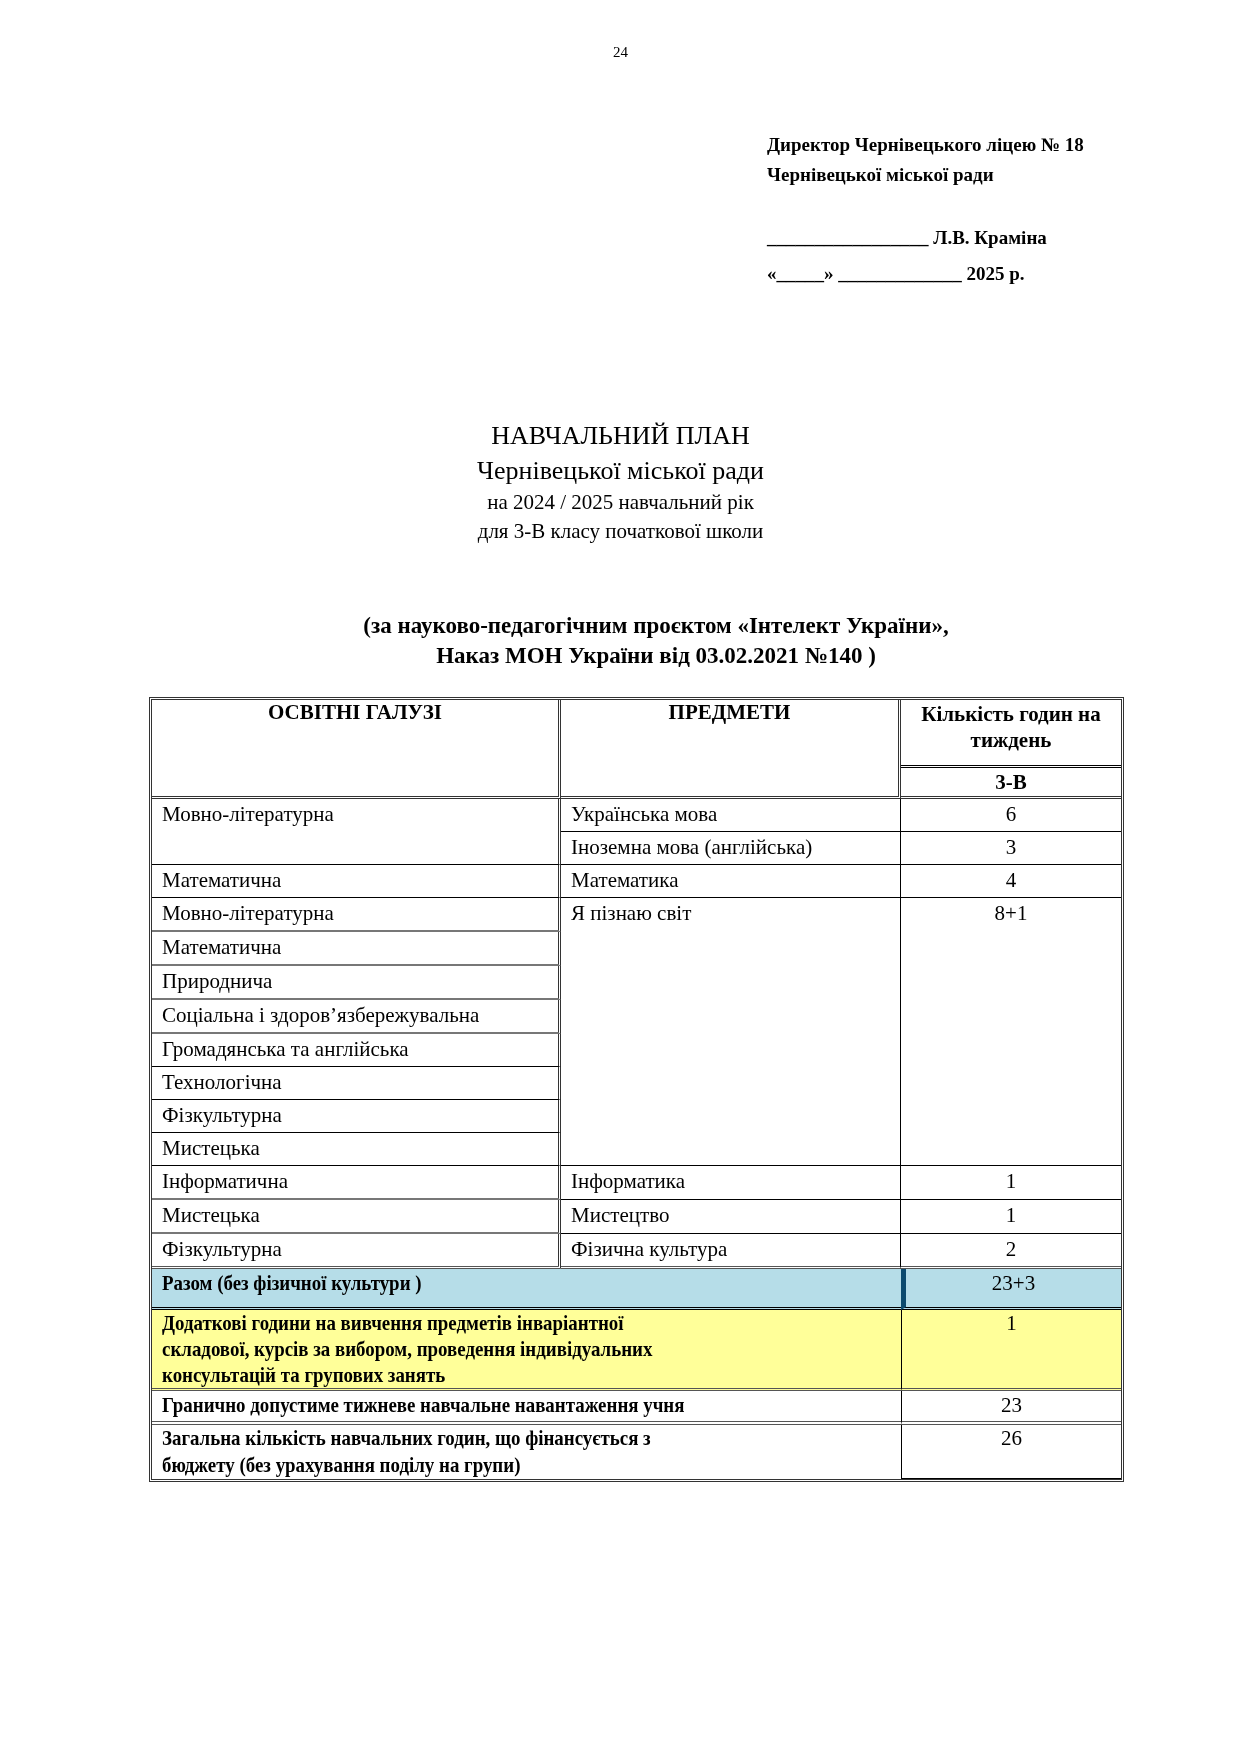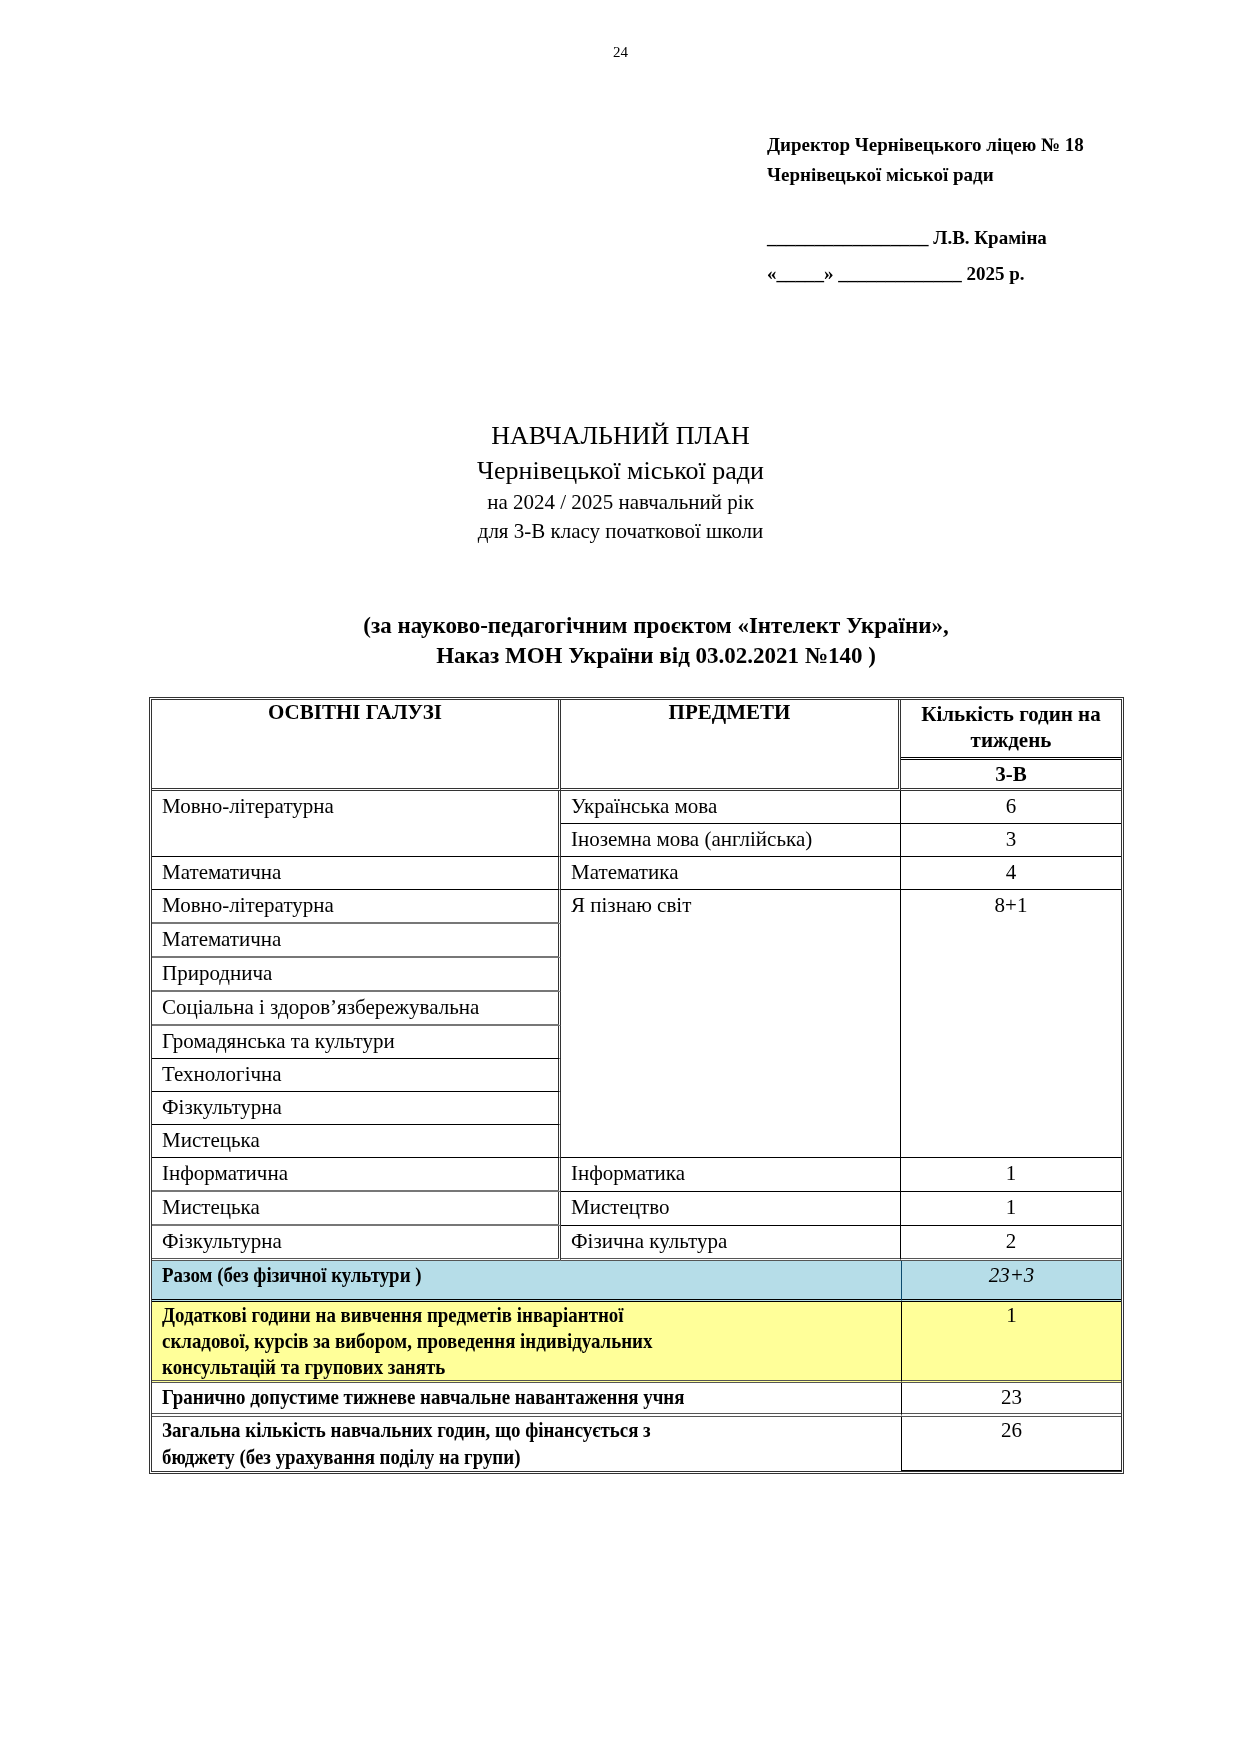--- a/index.html
+++ b/index.html
@@ -20,30 +20,30 @@
     position: absolute; left: 149px; top: 697px; width: 975px;
     border-collapse: separate; border-spacing: 0;
     border: 3px double #333;
     font-size: 21px;
     table-layout: fixed;
   }
   table.plan td, table.plan th { padding: 0 10px; vertical-align: top; }
   col.c1 { width: 409px; } col.c2 { width: 340px; } col.c3 { width: 220px; }
   .hdr th { font-weight: bold; vertical-align: middle; text-align: center; border-right: 3px double #333; border-bottom: 3px double #333; }
   .hdr th.last { border-right: none; }
-  .hdr th.hours-top { height: 53px; border-bottom: 3px double #000; line-height: 26px; vertical-align: bottom; padding-bottom: 4px; margin-top: 22px; }
+  .hdr th.hours-top { height: 53px; border-bottom: 3px double #000; line-height: 26px; vertical-align: bottom; padding-bottom: 12px; margin-top: 22px; }
   .hdr th.hours-class { height: 28px; line-height: 28px; }
   td.area { border-right: 3px double #333; border-bottom: 1px solid #000; height: 32px; line-height: 30px; }
   td.area.gray { border-bottom: 2px solid #777; }
   td.subj { border-right: 1px solid #000; border-bottom: 1px solid #000; height: 32px; line-height: 30px; }
   td.hrs { text-align: center; border-bottom: 1px solid #000; height: 32px; line-height: 30px; }
   td.dbl { border-bottom: 3px double #555; }
   td.merged { vertical-align: top; padding-top: 27px; }
   .total td { background: #b6dde8; font-weight: bold; height: 38px; line-height: 28px; border-bottom: 3px double #000; }
-  .total td.hrs { font-weight: normal; border-left: 1px solid #0c4a6e; font-style: italic; }
+  .total td.hrs { font-weight: normal; border-left: 5px solid #0c4a6e; }
   .extra td { background: #ffff99; font-weight: bold; line-height: 26px; padding-top: 2px; padding-bottom: 2px; border-bottom: 3px double #555; }
   .extra td.hrs { font-weight: normal; border-left: 1px solid #000; }
   .limit td { font-weight: bold; height: 30px; line-height: 28px; border-bottom: 4px double #555; }
   .limit td.hrs { font-weight: normal; border-left: 1px solid #000; }
   .funded td { font-weight: bold; line-height: 27px; padding-bottom: 0; }
   .funded td.hrs { font-weight: normal; border-left: 1px solid #000; }
   .cond { display: inline-block; transform: scaleX(0.9); transform-origin: left center; white-space: nowrap; }
 </style>
 </head>
 <body>
@@ -109,21 +109,21 @@
   <tr>
         <td class="area gray">Математична</td>
       </tr>
   <tr>
         <td class="area gray">Природнича</td>
       </tr>
   <tr>
         <td class="area gray">Соціальна і здоров’язбережувальна</td>
       </tr>
   <tr>
-        <td class="area">Громадянська та культури</td>
+        <td class="area">Громадянська та англійська</td>
       </tr>
   <tr>
         <td class="area">Технологічна</td>
       </tr>
   <tr>
         <td class="area">Фізкультурна</td>
       </tr>
   <tr>
         <td class="area">Мистецька</td>
       </tr>

